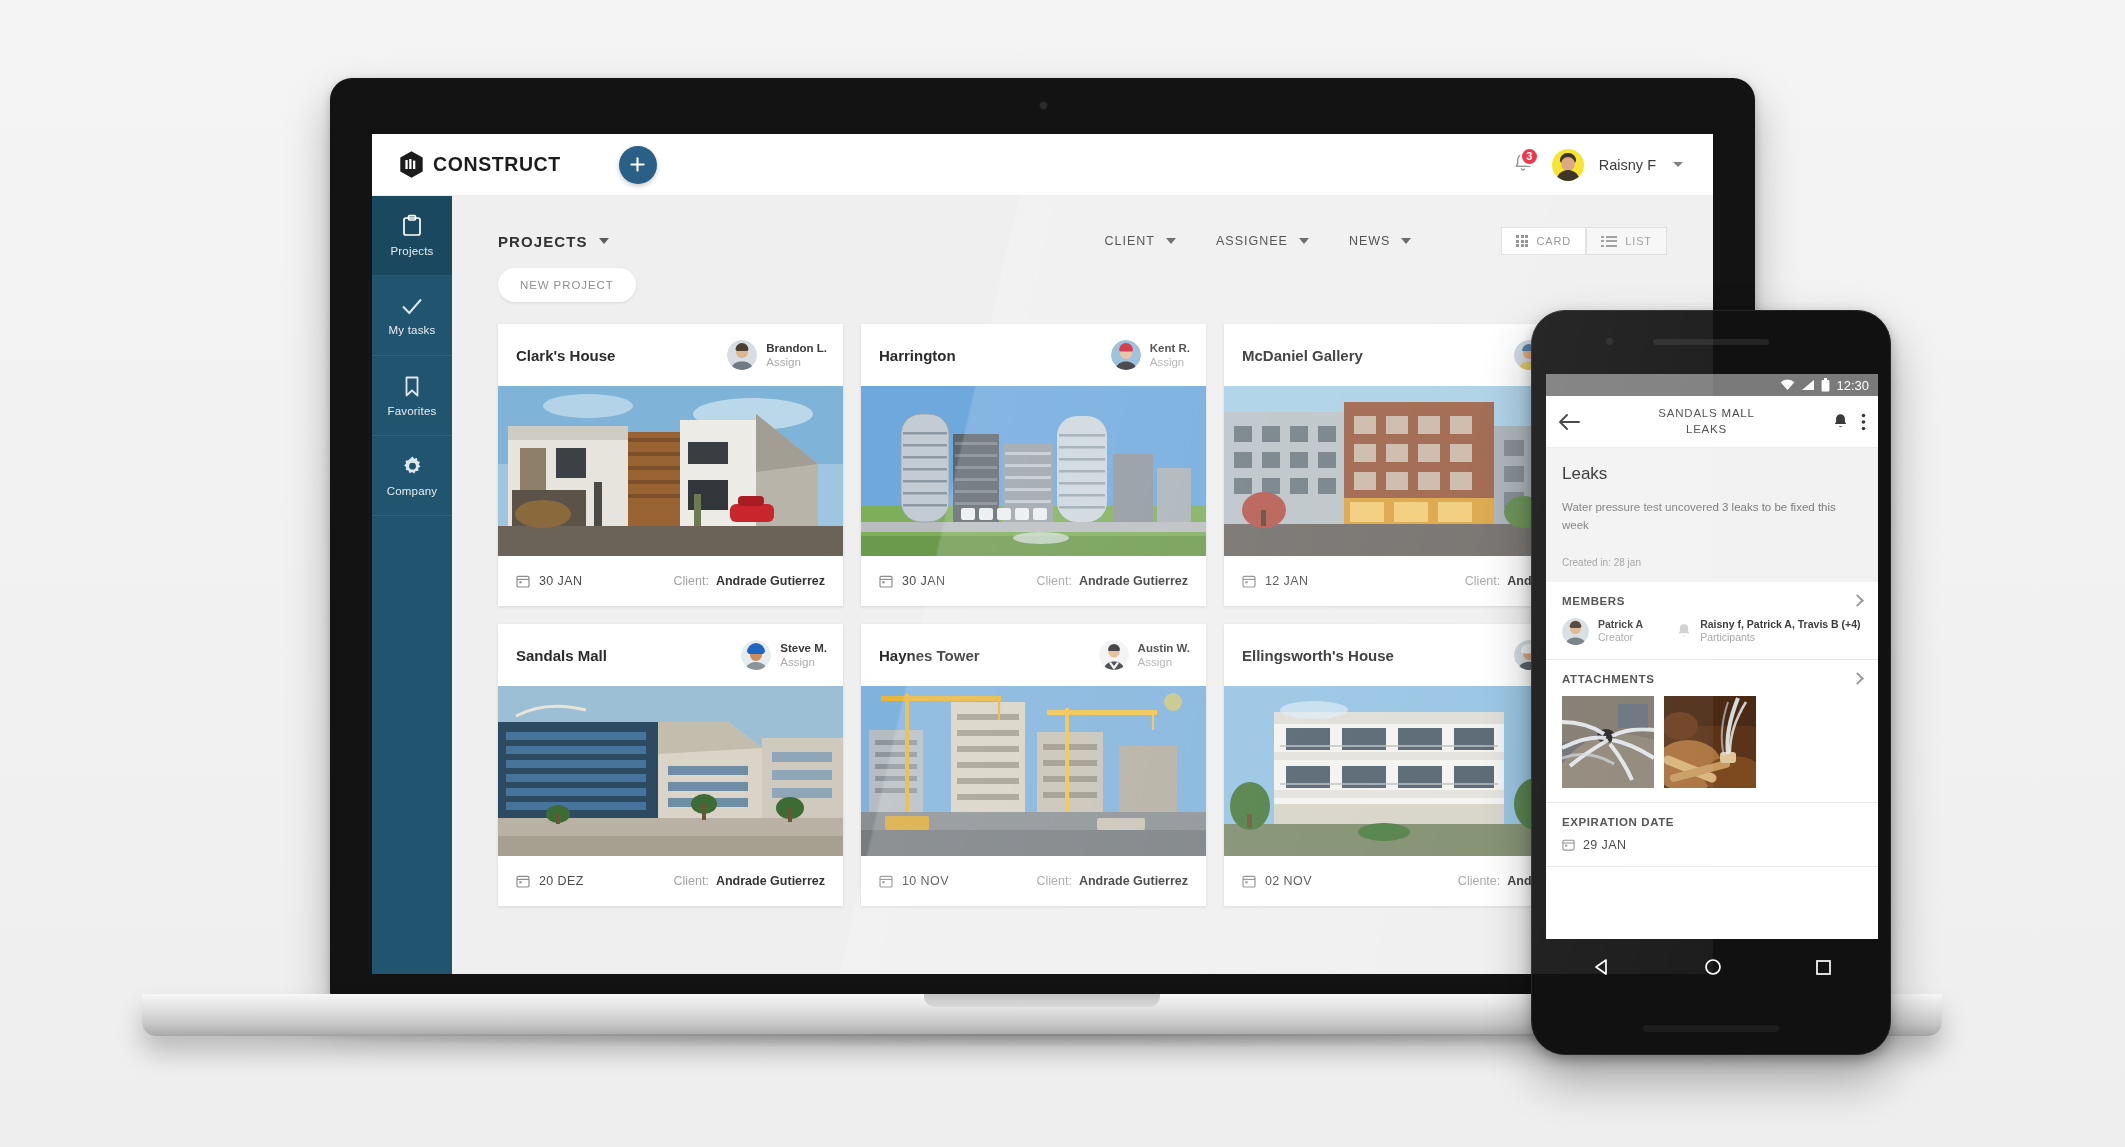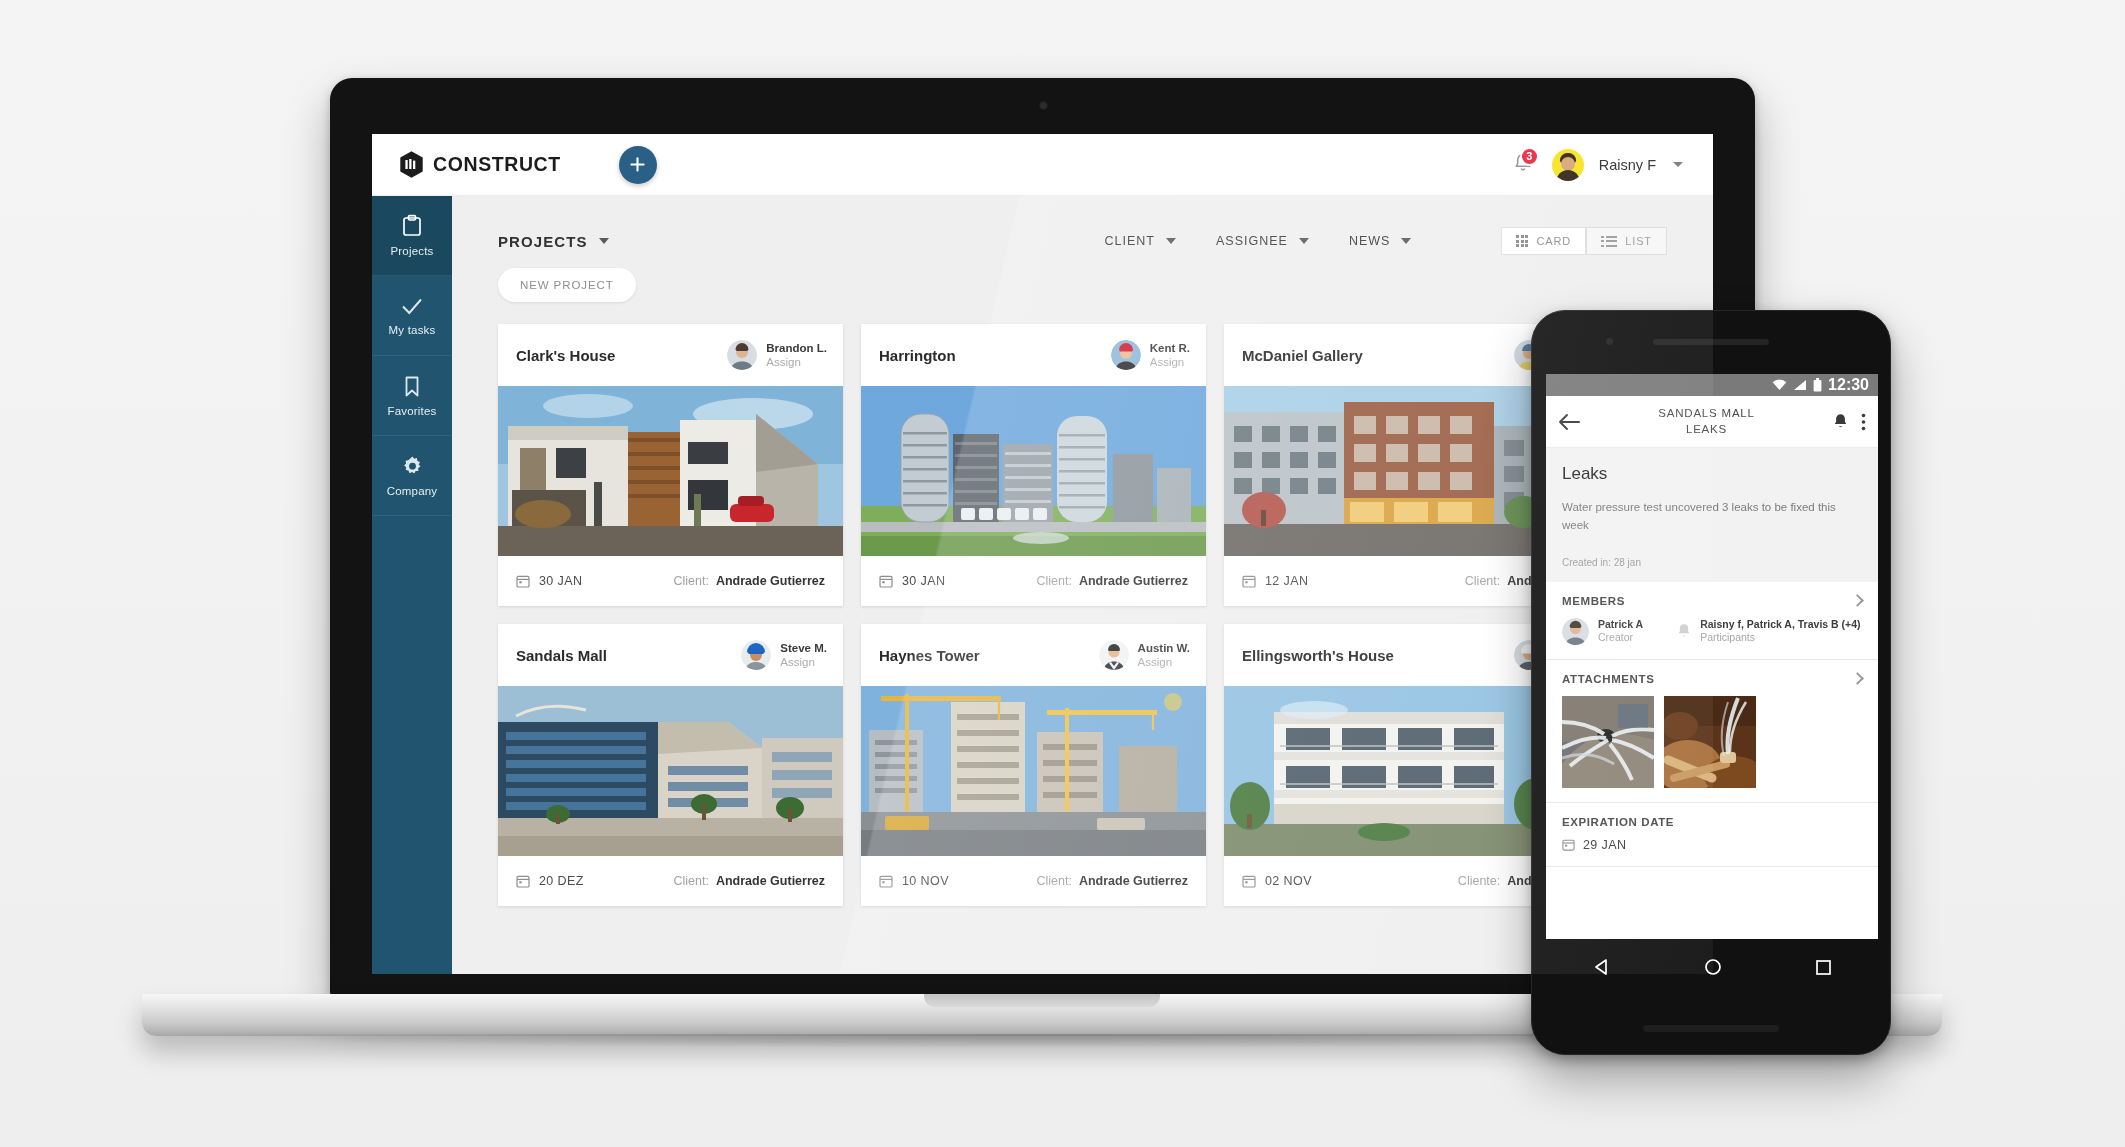--- a/index.html
+++ b/index.html
@@ -365,21 +365,21 @@
   .status-bar {
     height: 22px;
     background: #7a7a7a;
     display: flex;
     align-items: center;
     justify-content: flex-end;
     gap: 6px;
     padding-right: 9px;
     color: #fff;
   }
-  .status-time { font-size: 16px; font-weight: bold; }
+  .status-time { font-size: 13px; font-weight: normal; }
 
   .phone-appbar {
     height: 52px;
     background: #fff;
     display: flex;
     align-items: center;
     padding: 0 12px;
     border-bottom: 1px solid #ececec;
   }
   .phone-appbar-title {

